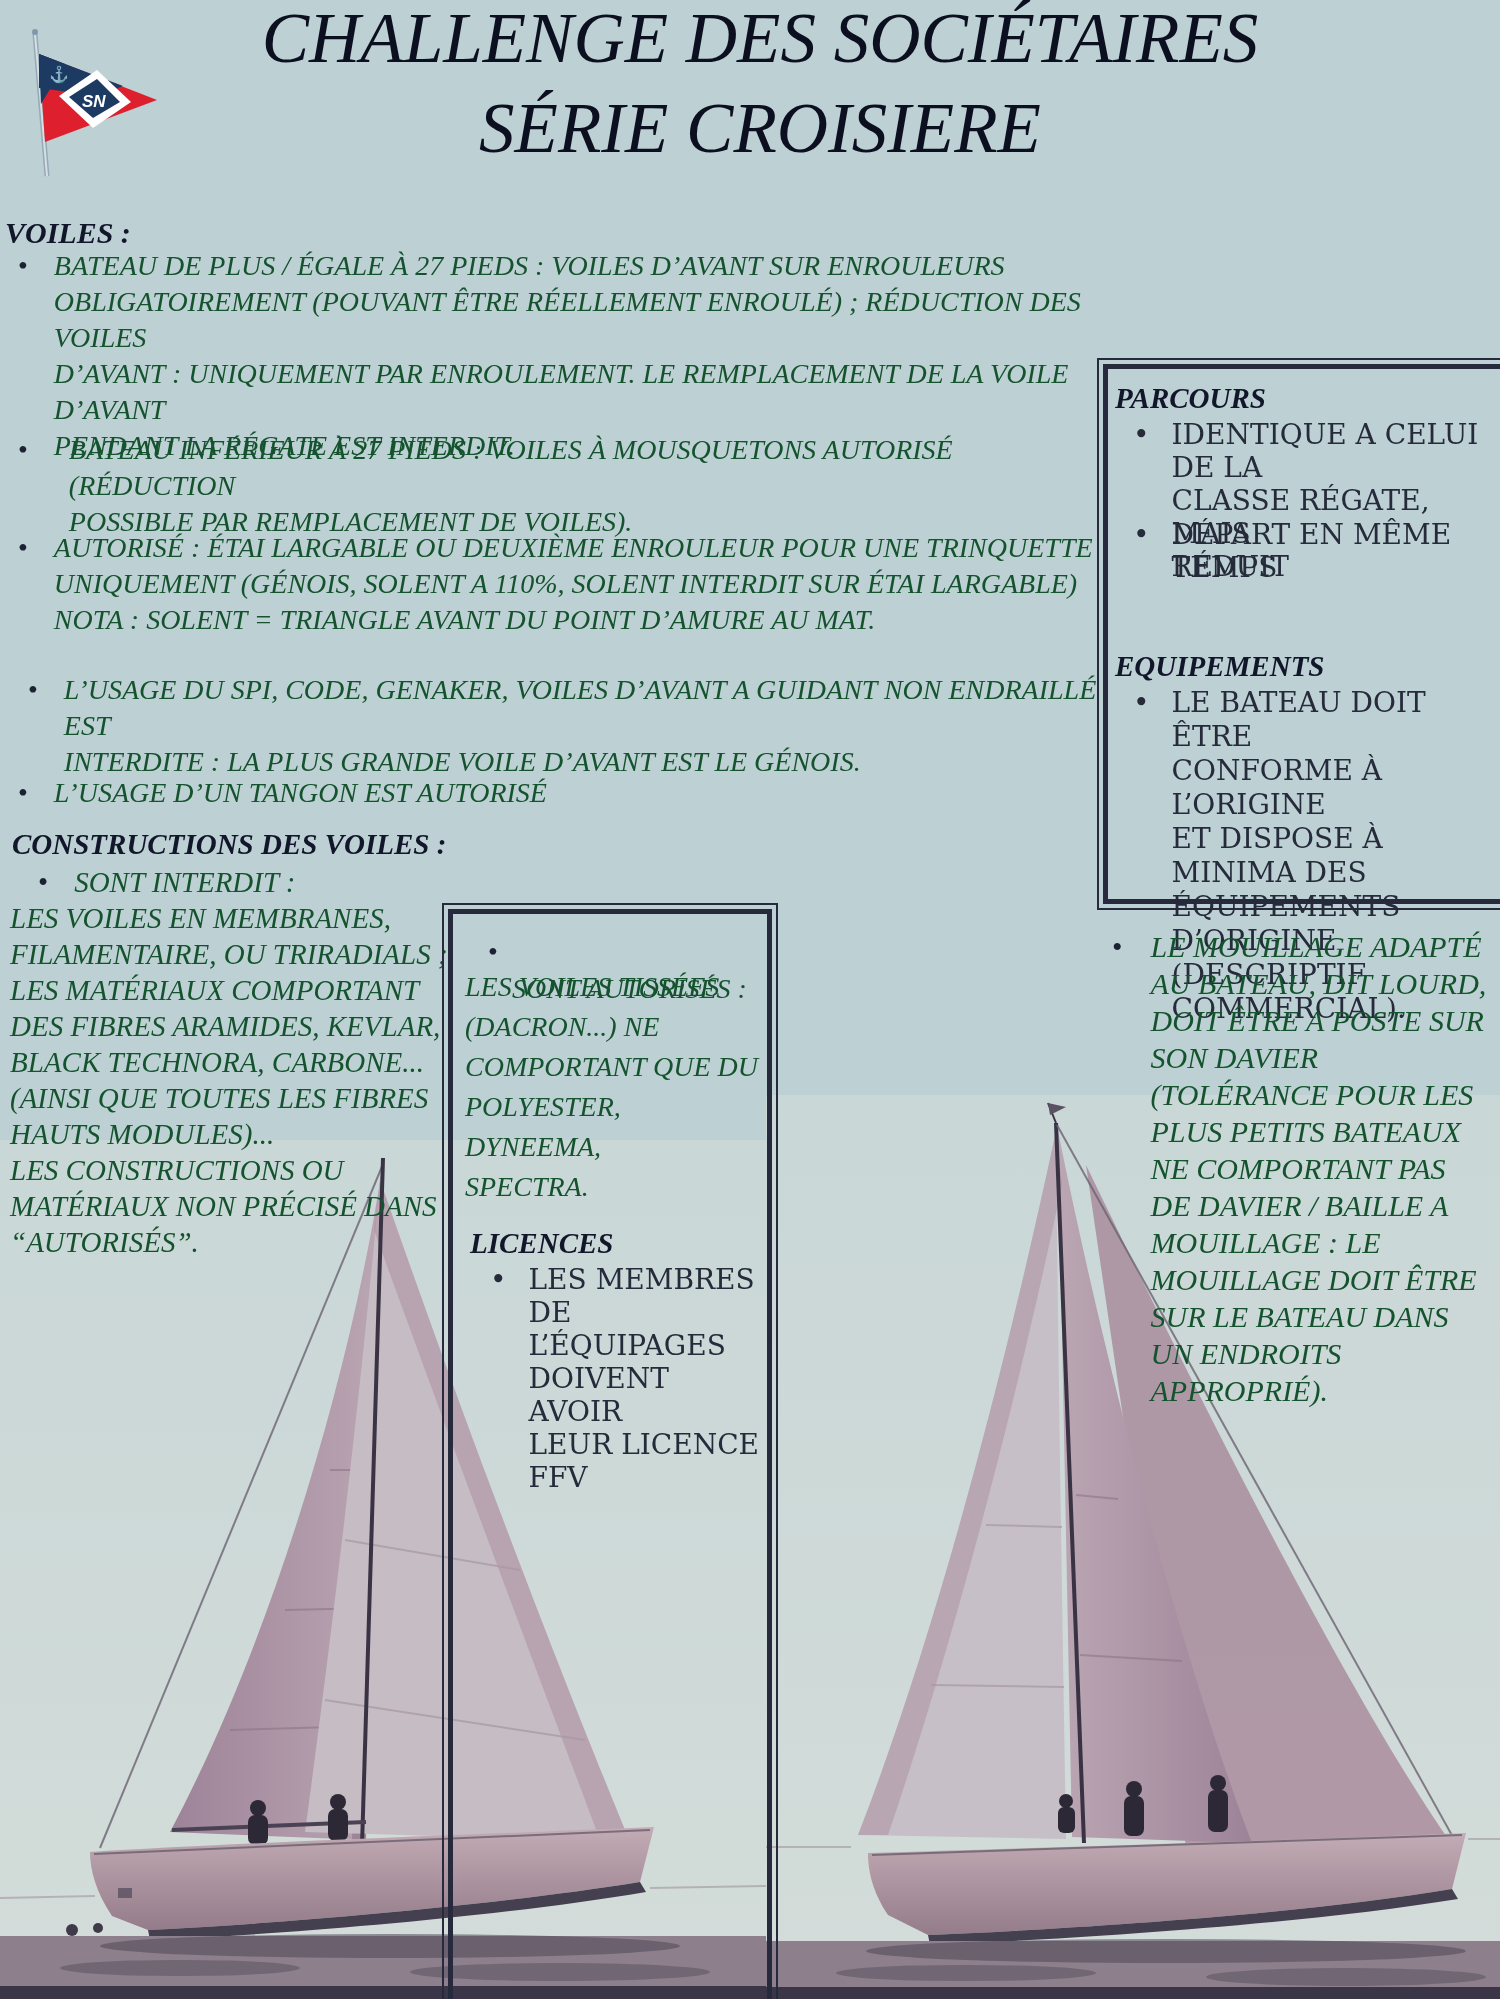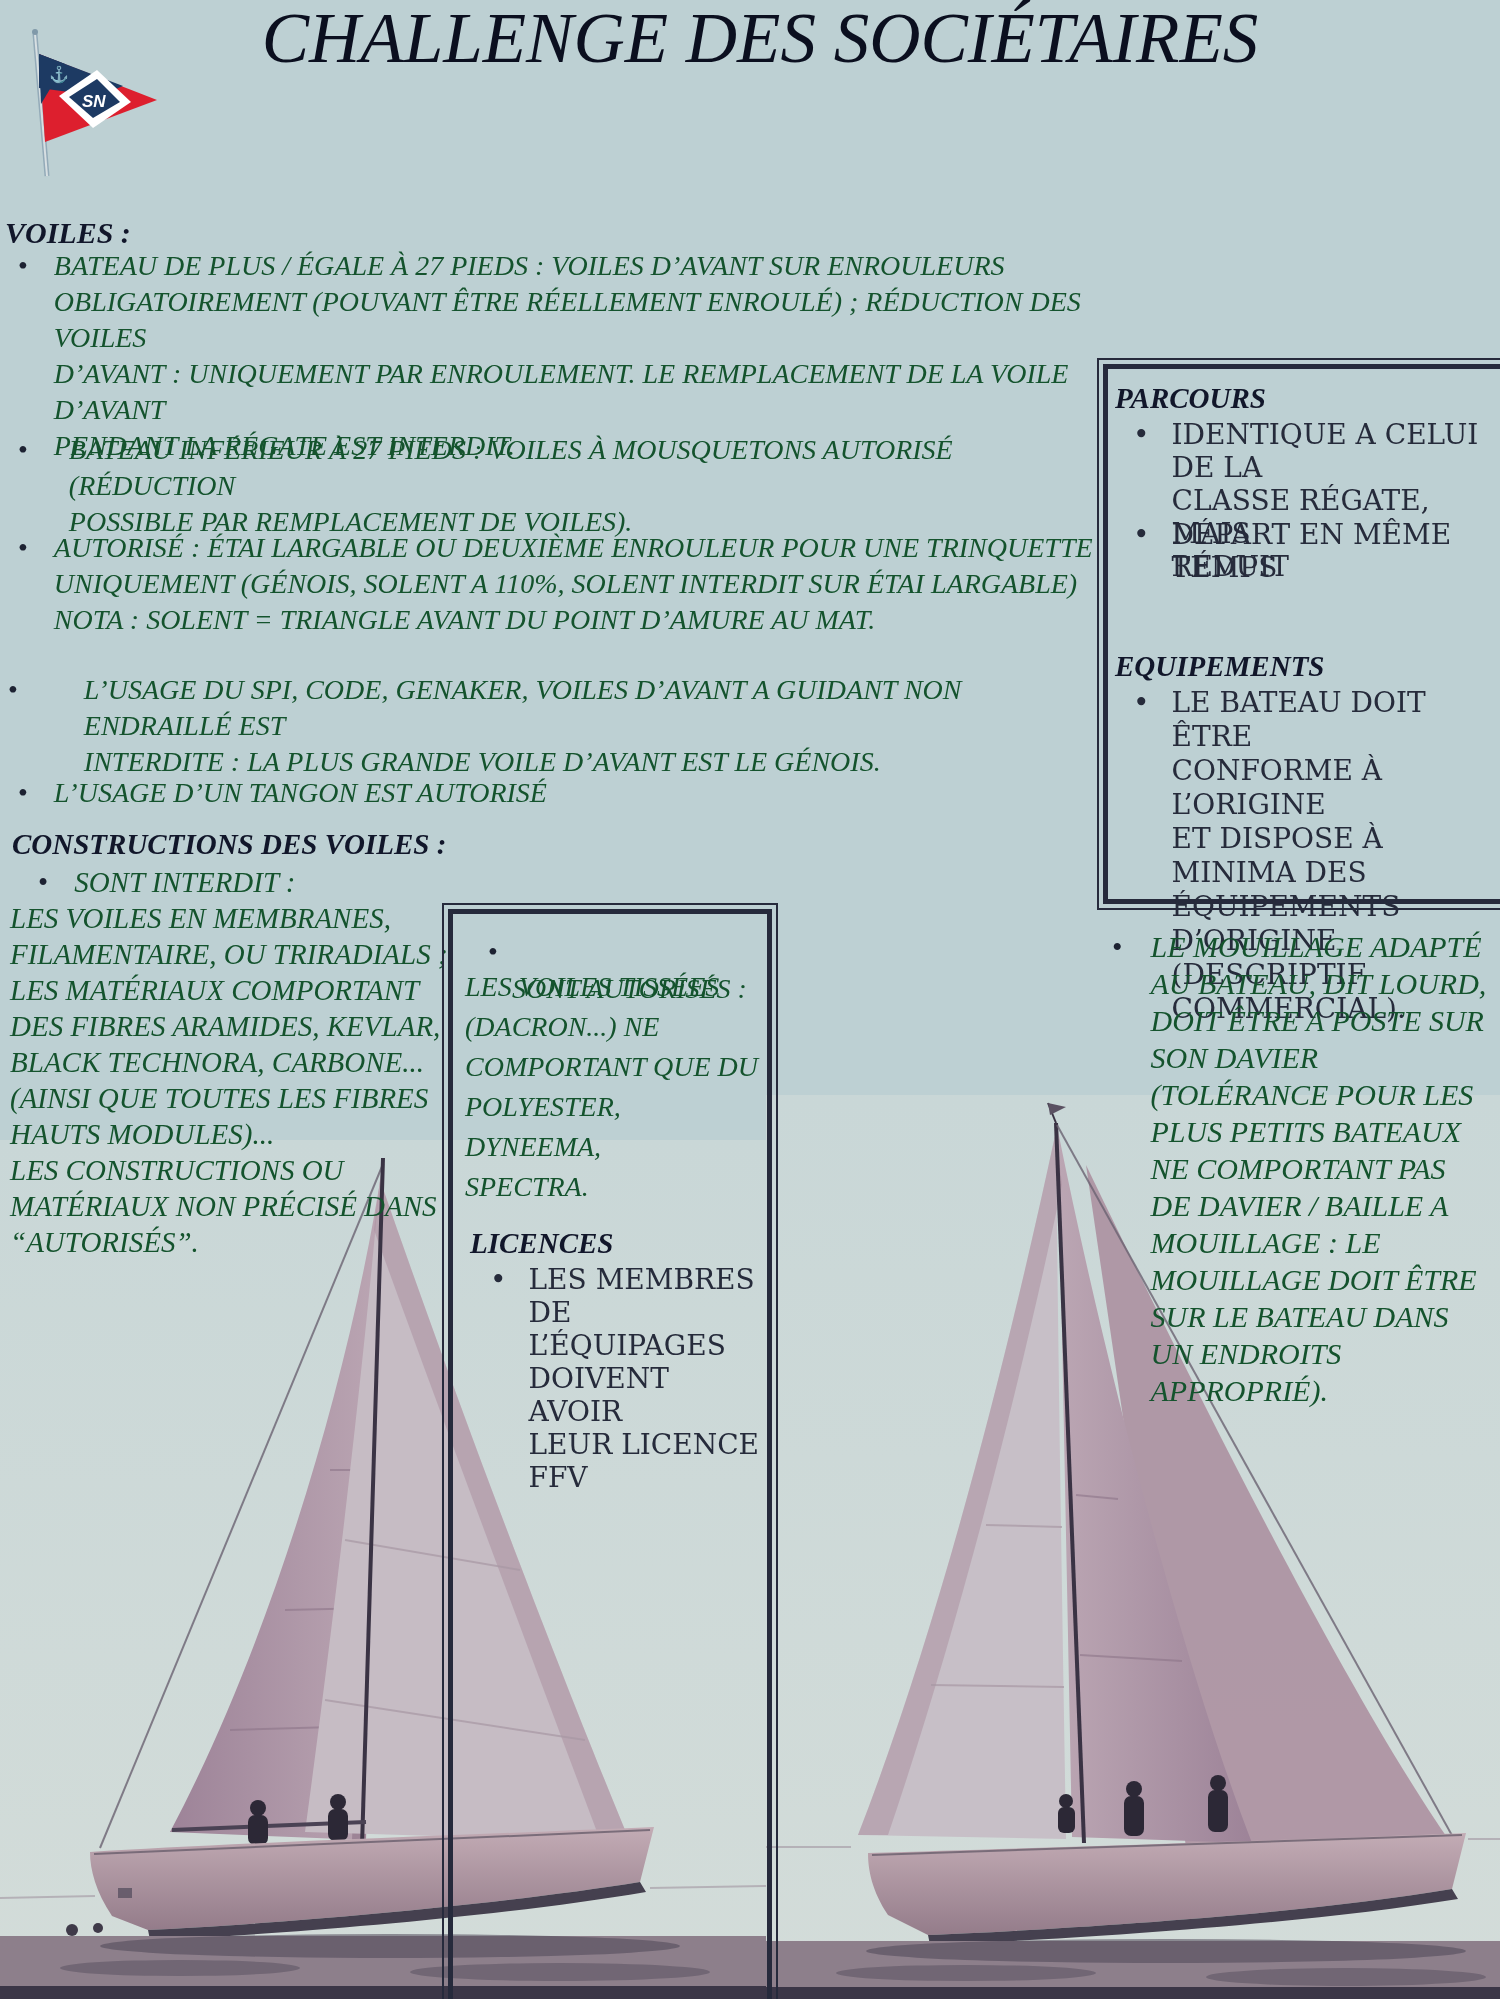--- a/index.html
+++ b/index.html
@@ -146,20 +146,21 @@
       <path d="M34,36 L118,68 L94,78 L34,70 Z" fill="#1d3a63"></path>
       <path d="M34,36 L60,46 L36,86 Z" fill="#1d3a63"></path>
       <polygon points="54,78 92,52 126,84 88,110" fill="#ffffff"></polygon>
       <polygon points="64,79 92,61 115,84 88,100" fill="#1d3a63"></polygon>
       <text x="77" y="89" font-family="Liberation Sans, sans-serif" font-size="17" font-weight="bold" font-style="italic" fill="#ffffff">SN</text>
       <text x="44" y="62" font-size="16" fill="#ffffff">⚓</text>
     </svg>
   </div>
 
   <div class="abs title" style="top:-2px;">CHALLENGE DES SOCIÉTAIRES</div>
+  <div class="abs title" style="top:88px;">SÉRIE CROISIERE</div>
 
   <div class="abs h-bold" style="left:5px;top:216px;">VOILES :</div>
 
   <div class="abs bullet-row" style="left:18px;top:248px;width:1090px;">
     <span class="marker"></span>
     <div class="btxt" style="margin-left:26px;">BATEAU DE PLUS / ÉGALE À 27 PIEDS : VOILES D’AVANT SUR ENROULEURS
 OBLIGATOIREMENT (POUVANT ÊTRE RÉELLEMENT ENROULÉ) ; RÉDUCTION DES VOILES
 D’AVANT : UNIQUEMENT PAR ENROULEMENT. LE REMPLACEMENT DE LA VOILE D’AVANT
 PENDANT LA RÉGATE EST INTERDIT.</div>
   </div>
@@ -170,21 +171,21 @@
 POSSIBLE PAR REMPLACEMENT DE VOILES).</div>
   </div>
 
   <div class="abs bullet-row" style="left:18px;top:530px;width:1090px;">
     <span class="marker"></span>
     <div class="btxt" style="margin-left:26px;">AUTORISÉ : ÉTAI LARGABLE OU DEUXIÈME ENROULEUR POUR UNE TRINQUETTE
 UNIQUEMENT (GÉNOIS, SOLENT A 110%, SOLENT INTERDIT SUR ÉTAI LARGABLE)
 NOTA : SOLENT = TRIANGLE AVANT DU POINT D’AMURE AU MAT.</div>
   </div>
 
-  <div class="abs bullet-row" style="left:8px;top:672px;width:1090px;gap:40px;">
+  <div class="abs bullet-row" style="left:28px;top:672px;width:1090px;">
     <span class="marker"></span>
     <div class="btxt" style="margin-left:26px;">L’USAGE DU SPI, CODE, GENAKER, VOILES D’AVANT A GUIDANT NON ENDRAILLÉ EST
 INTERDITE : LA PLUS GRANDE VOILE D’AVANT EST LE GÉNOIS.</div>
   </div>
 
   <div class="abs bullet-row" style="left:18px;top:775px;width:1090px;">
     <span class="marker"></span>
     <div class="btxt" style="margin-left:26px;">L’USAGE D’UN TANGON EST AUTORISÉ</div>
   </div>
 

